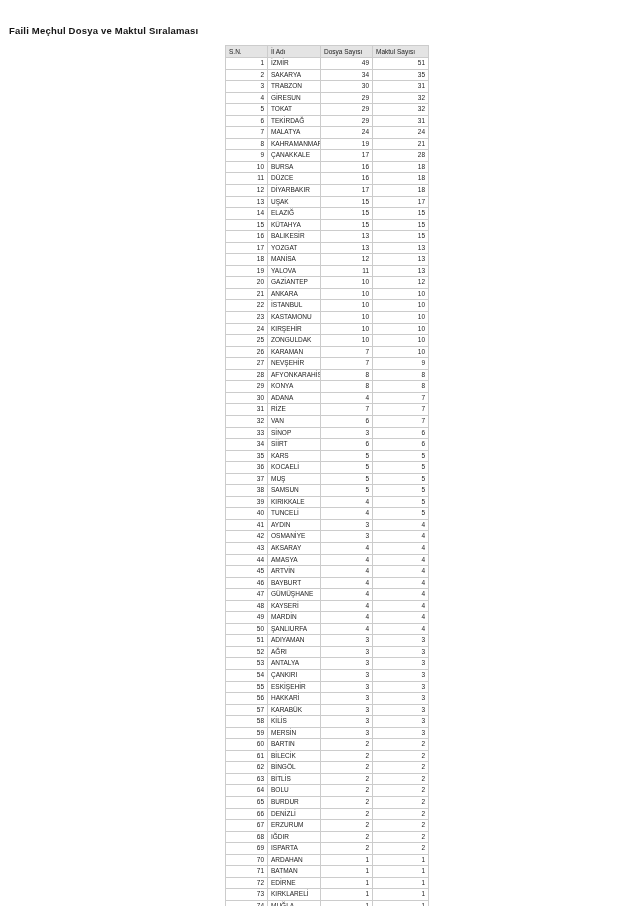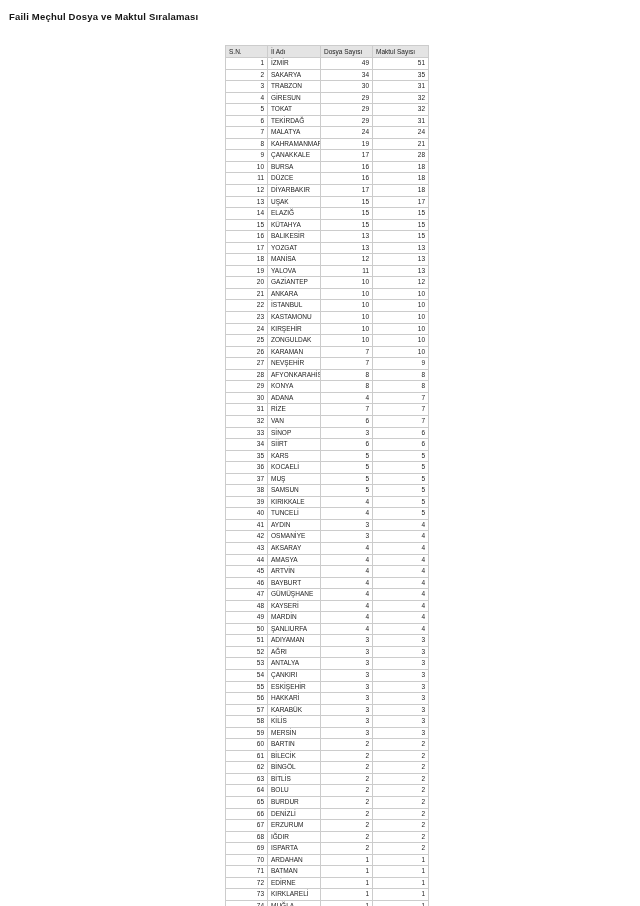--- a/index.html
+++ b/index.html
@@ -11,21 +11,21 @@
   .page {
     position: relative;
     width: 640px;
     height: 906px;
     background: #ffffff;
     overflow: hidden;
   }
   .page-title {
     position: absolute;
     left: 9px;
-    top: 11px;
+    top: 25px;
     font-size: 9.5px;
     font-weight: bold;
     color: #151515;
     letter-spacing: 0.2px;
     white-space: nowrap;
   }
   table.data-table {
     position: absolute;
     left: 225px;
     top: 45px;

